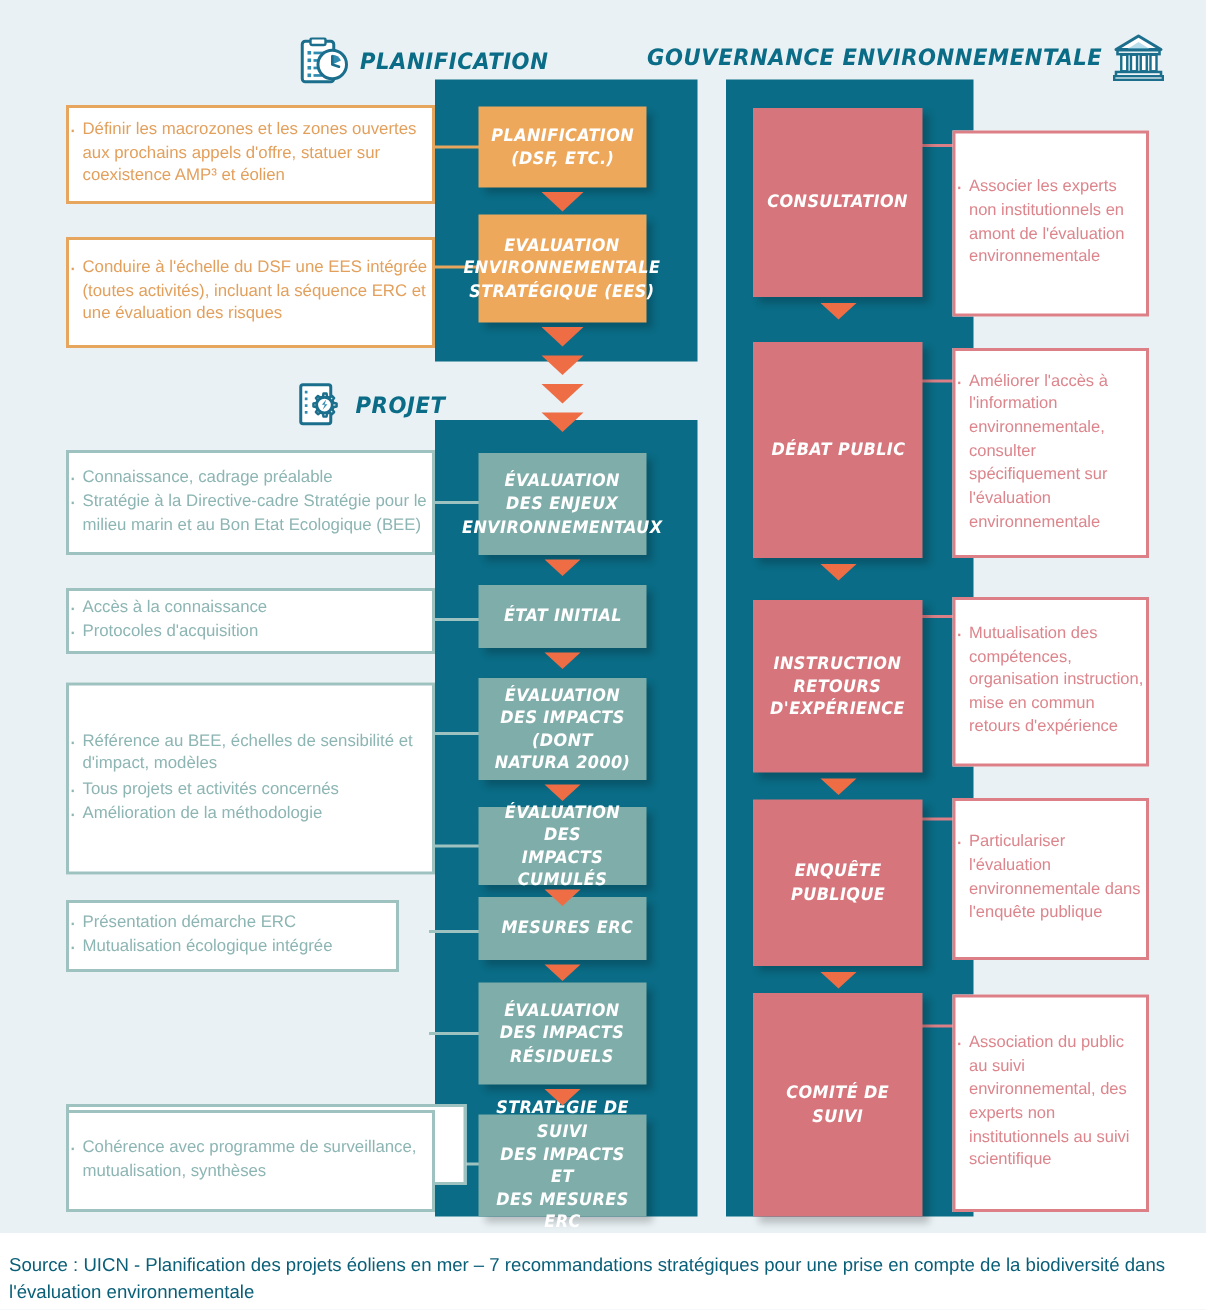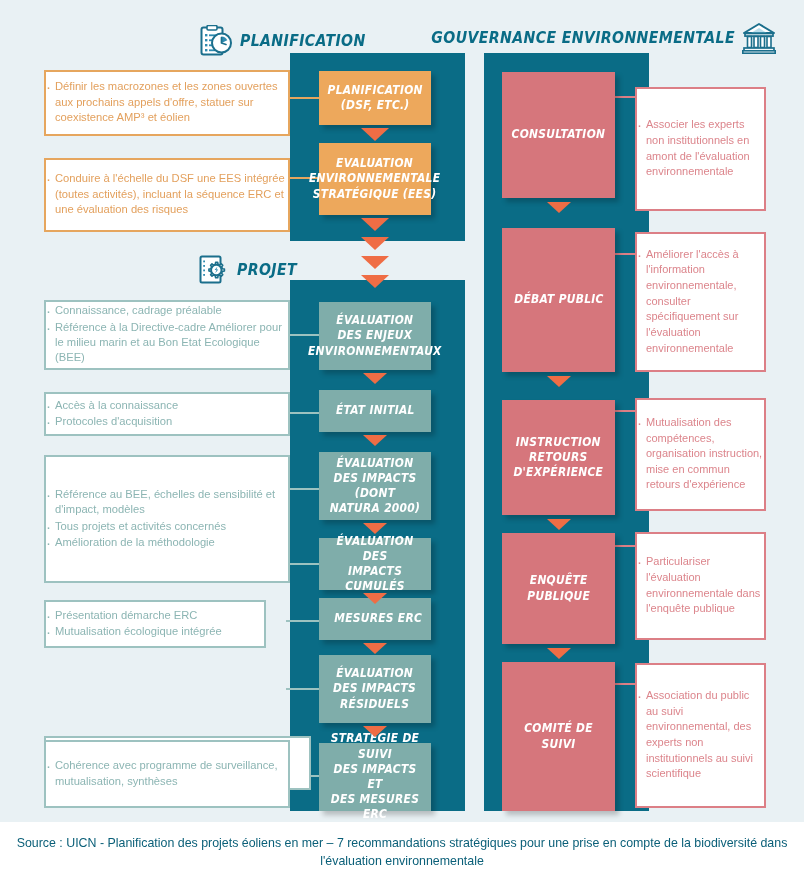--- a/index.html
+++ b/index.html
@@ -133,21 +133,20 @@
 
   
   #caption {
     position: relative;
     padding: 13px 6px 0 6px;
     font-family: "Liberation Sans", sans-serif;
     font-size: 12.4px;
     line-height: 1.45;
     color: #0a5f78;
     background: #ffffff;
-    text-align: center;
   }
 </style>
 </head>
 <body>
 
 <div id="infographic">
 
   <div class="teal-panel" style="left:290px; top:53px; width:175px; height:188px;"></div>
   <div class="teal-panel" style="left:290px; top:280px; width:175px; height:531px;"></div>
   <div class="teal-panel" style="left:484px; top:53px; width:165px; height:758px;"></div>
@@ -247,21 +246,21 @@
   <div class="connector sage" style="left:286px; top:412px; width:38px;"></div>
   <div class="connector sage" style="left:286px; top:488px; width:38px;"></div>
   <div class="connector sage" style="left:286px; top:563px; width:38px;"></div>
   <div class="connector sage" style="left:286px; top:620px; width:38px;"></div>
   <div class="connector sage" style="left:286px; top:688px; width:38px;"></div>
   <div class="connector sage" style="left:286px; top:775px; width:38px;"></div>
 
   <div class="note sage" style="left:44px; top:300px; width:246px; height:70px;">
     <ul>
       <li>Connaissance, cadrage préalable</li>
-      <li>Référence à la Directive-cadre Améliorer pour le milieu marin et au Bon Etat Ecologique (BEE)</li>
+      <li>Stratégie à la Directive-cadre Stratégie pour le milieu marin et au Bon Etat Ecologique (BEE)</li>
     </ul>
   </div>
   <div class="note sage" style="left:44px; top:392px; width:246px; height:44px;">
     <ul>
       <li>Accès à la connaissance</li>
       <li>Protocoles d'acquisition</li>
     </ul>
   </div>
   <div class="note sage" style="left:44px; top:455px; width:246px; height:128px;">
     <ul>

